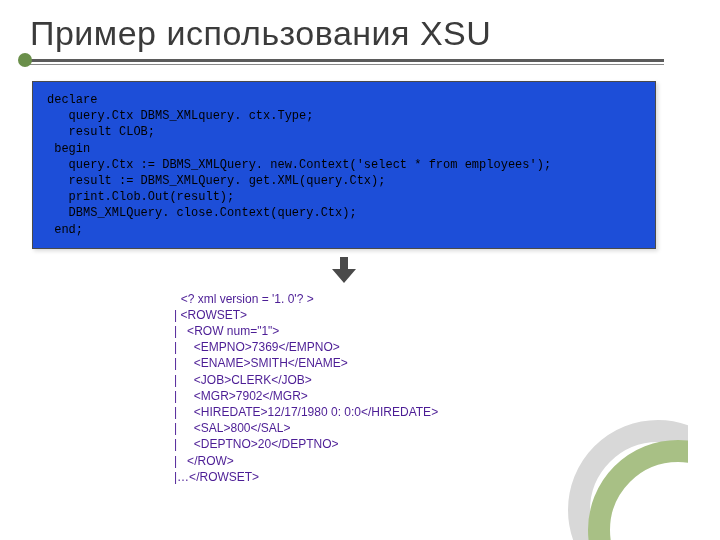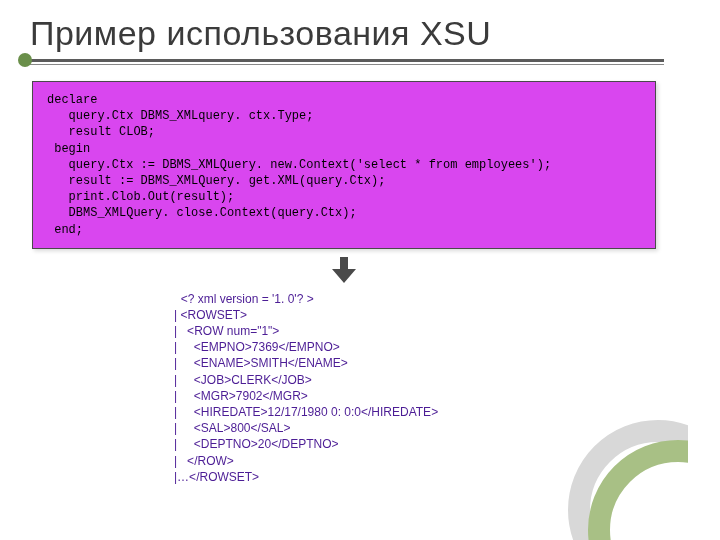--- a/index.html
+++ b/index.html
@@ -45,21 +45,21 @@
     position: absolute;
     left: -6px;
     top: -6px;
     width: 14px;
     height: 14px;
     background: #6a8f4a;
     border-radius: 50%;
   }
   .codebox {
     border: 1px solid #4a4a4a;
-    background: #d946ef;
+    background: #1d4ed8;
     margin: 0 8px 14px 8px;
     padding: 10px 14px 10px 14px;
     font-family: "Courier New", monospace;
     font-size: 12px;
     line-height: 1.35;
     white-space: pre;
     color: #000;
     box-shadow: 2px 2px 4px rgba(0,0,0,0.15);
   }
   .arrow {

